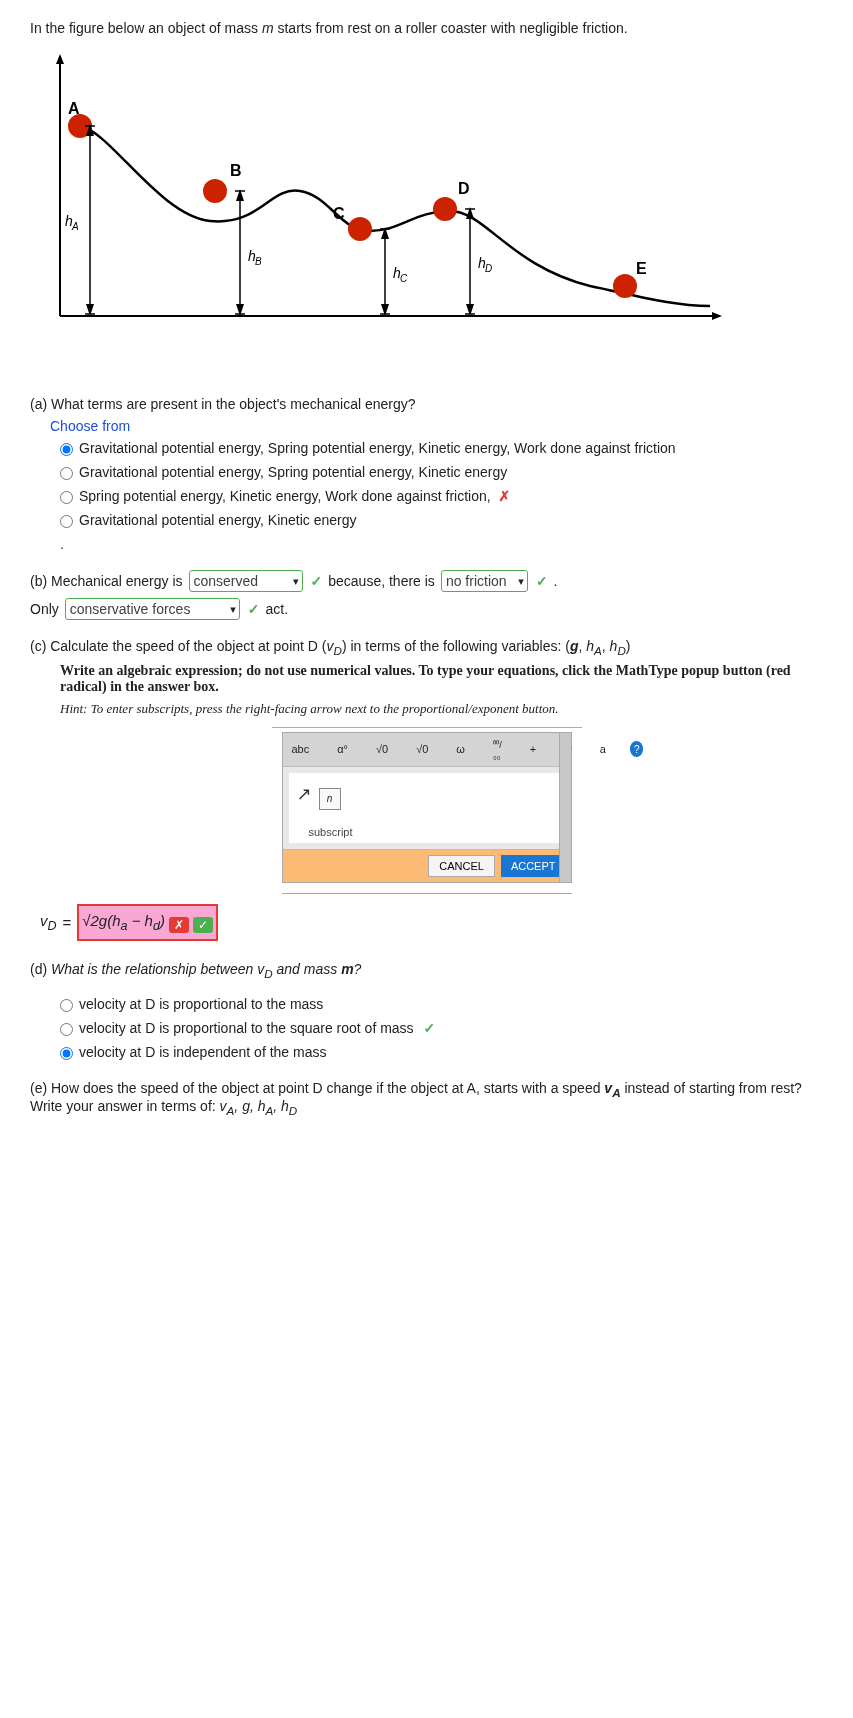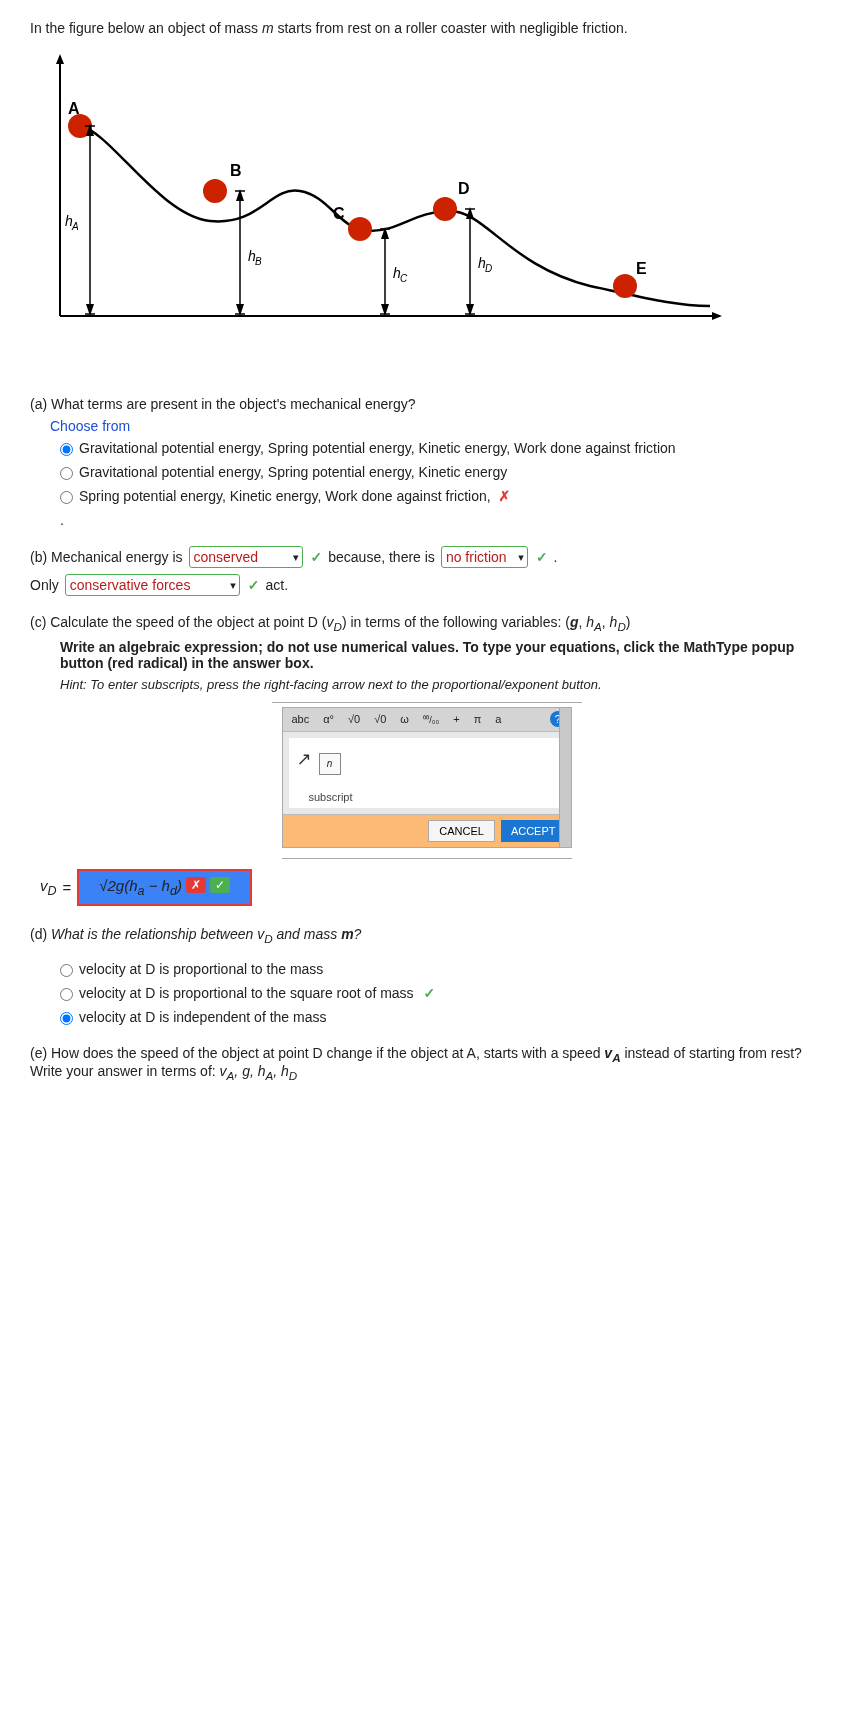--- a/index.html
+++ b/index.html
@@ -46,21 +46,21 @@
       gap: 6px;
       margin-bottom: 6px;
       font-size: 14px;
     }
     .dropdown-styled {
       border: 1px solid #4caf50;
       border-radius: 3px;
       padding: 2px 4px;
       background: #fff;
       font-size: 14px;
-      color: #b91c1c;
+      color: #404040;
       appearance: none;
       -webkit-appearance: none;
       padding-right: 20px;
       position: relative;
     }
     .dropdown-wrapper {
       position: relative;
       display: inline-block;
     }
     .dropdown-wrapper::after {
@@ -72,39 +72,40 @@
       pointer-events: none;
       font-size: 11px;
     }
     .check-green { color: #4caf50; font-weight: bold; margin-left: 2px; }
 
     
     .part-c-note {
       background: #fff;
       margin: 3px 0 10px 30px;
       font-size: 14px;
+      font-family: Liberation Serif, serif;
     }
     .bold-instruction { font-weight: bold; font-size: 14px; margin-bottom: 6px; }
     .hint-text { font-style: italic; font-size: 13px; margin-bottom: 10px; }
 
     
     .mathtype-popup {
       width: 290px;
       border: 1px solid #aaa;
       background: #e8e8e8;
       margin: 0 auto 10px auto;
       font-size: 12px;
       position: relative;
     }
     .mathtype-toolbar {
       display: flex;
       align-items: center;
       background: #d4d4d4;
       padding: 3px 5px;
-      gap: 6px;
+      gap: 20px;
       font-size: 11px;
       border-bottom: 1px solid #bbb;
     }
     .mathtype-toolbar span {
       padding: 1px 3px;
       cursor: pointer;
       border: 1px solid transparent;
     }
     .mathtype-body {
       padding: 10px;
@@ -158,25 +159,25 @@
     
     .answer-line {
       display: flex;
       align-items: center;
       gap: 6px;
       margin: 10px 0 20px 10px;
       font-size: 15px;
     }
     .answer-box {
       border: 2px solid #e53935;
-      padding: 6px 20px;
+      padding: 6px 3px;
       display: inline-flex;
-      align-items: flex-start;
+      align-items: flex-end;
       gap: 4px;
-      background: #3b82f6;
+      background: #f9a8d4;
       font-size: 15px;
       min-width: 120px;
     }
     .math-expr {
       font-style: italic;
       font-size: 15px;
     }
     .red-x-btn {
       background: #e53935;
       color: #fff;
@@ -296,20 +297,24 @@
   </div>
   <div class="radio-option">
     <input type="radio" name="part_a" style="">
     <span>Gravitational potential energy, Spring potential energy, Kinetic energy</span>
   </div>
   <div class="radio-option" style="position:relative;">
     <input type="radio" name="part_a" style="">
     <span>Spring potential energy, Kinetic energy, Work done against friction,
       <span style="color:#e53935; font-weight:bold; margin-left: 4px;">✗</span>
     </span>
+  </div>
+  <div class="radio-option">
+    <input type="radio" name="part_a" style="">
+    <span>Gravitational potential energy, Kinetic energy</span>
   </div>
   <p style="margin-left:30px;">.</p>
 </div>
 
 <div class="question-block">
   <div class="part-b-line">
     <span>(b) Mechanical energy is</span>
     <div class="dropdown-wrapper">
       <select class="dropdown-styled">
         <option>conserved</option>

